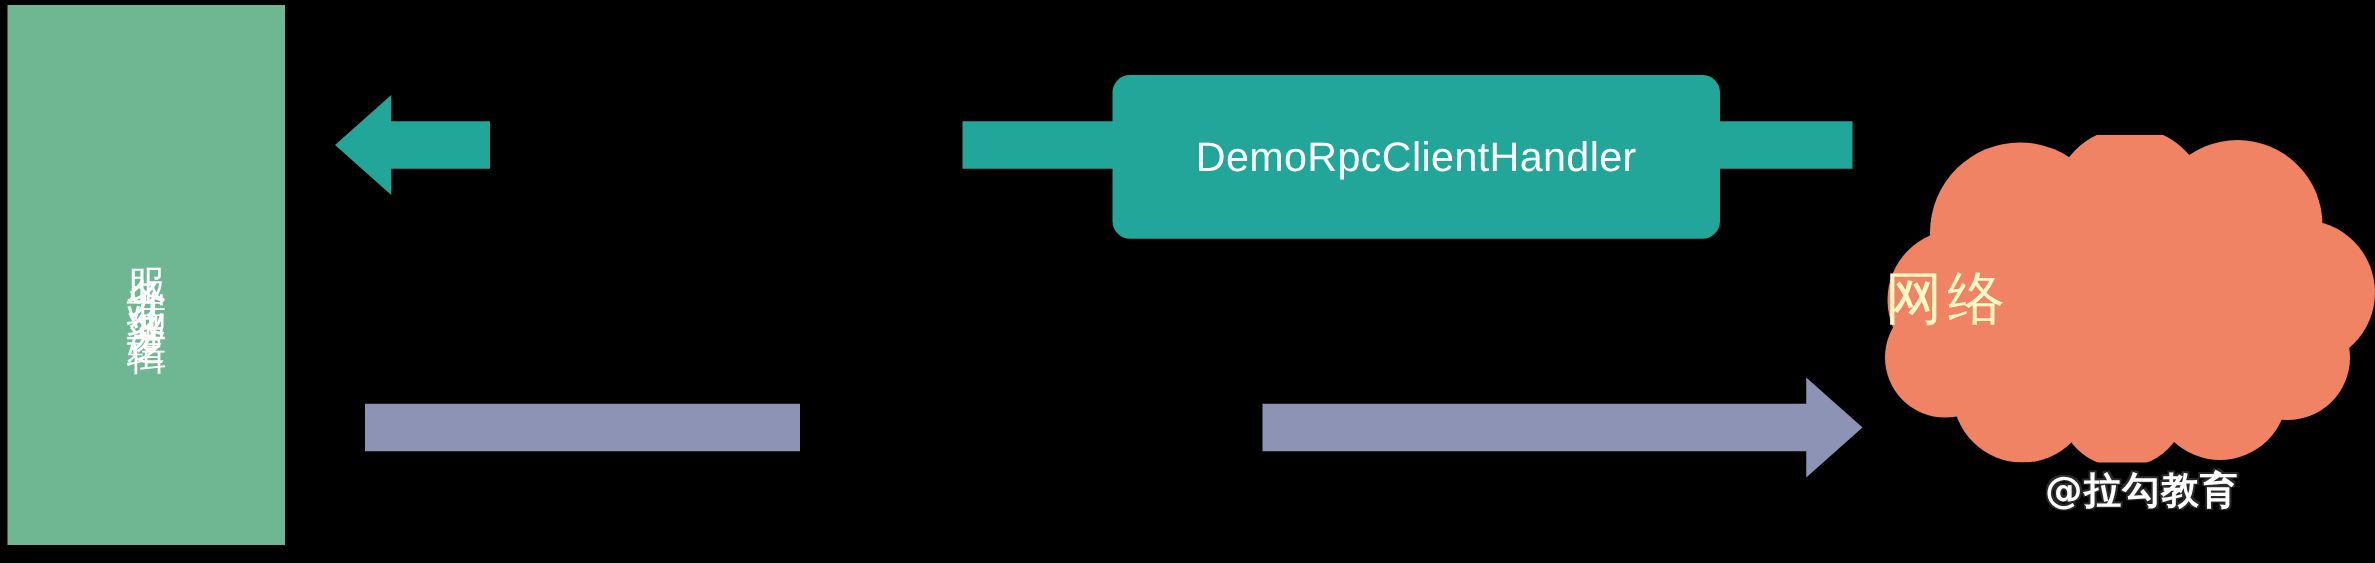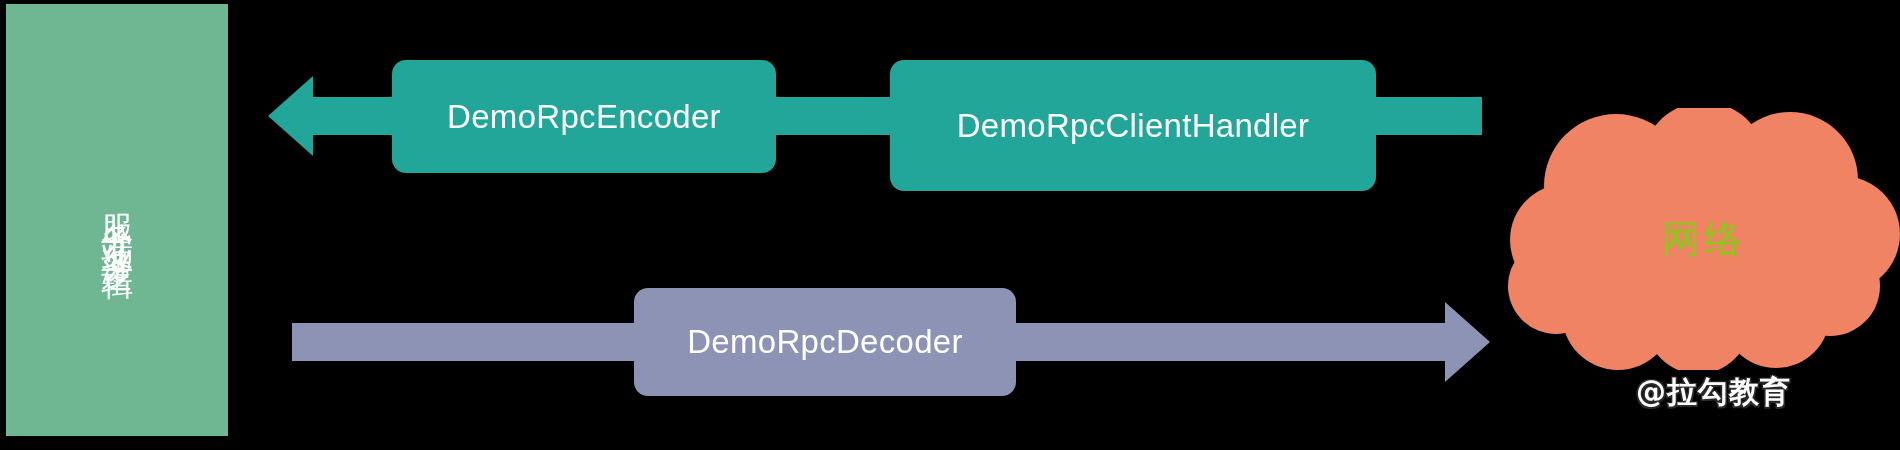--- a/index.html
+++ b/index.html
@@ -94,23 +94,23 @@
   }
   .cloud-wrap svg { display: block; width: 100%; height: 100%; }
   .cloud-label {
     position: absolute;
     left: 0;
     top: 0;
     width: 392px;
     height: 262px;
     display: flex;
     align-items: center;
-    justify-content: center;
-    color: #84cc16;
-    font-size: 38px;
+    justify-content: flex-start;
+    color: #fef9c3;
+    font-size: 46px;
     letter-spacing: 4px;
     font-family: "DejaVu Sans", "Liberation Sans", sans-serif;
     pointer-events: none;
   }
 
   
   .watermark {
     position: absolute;
     left: 1636px;
     top: 372px;
@@ -133,37 +133,31 @@
 <div id="canvas">
 
   <div class="server-panel">
     <span class="server-panel-label">服务端业务逻辑</span>
   </div>
 
   <div class="arrowhead left-teal" style="left:268px; top:76px;"></div>
 
   <div class="shaft teal" style="left:310px; top:97px; width:82px;"></div>
 
-  <div class="pipe-box teal" style="left:392px; top:60px; width:384px; height:113px;">
-    <span>DemoRpcEncoder</span>
-  </div>
 
   <div class="shaft teal" style="left:770px; top:97px; width:126px;"></div>
 
   <div class="pipe-box teal" style="left:890px; top:60px; width:486px; height:131px;">
     <span>DemoRpcClientHandler</span>
   </div>
 
   <div class="shaft teal" style="left:1370px; top:97px; width:112px;"></div>
 
   <div class="shaft purple" style="left:292px; top:323px; width:348px;"></div>
 
-  <div class="pipe-box purple" style="left:634px; top:288px; width:382px; height:108px;">
-    <span>DemoRpcDecoder</span>
-  </div>
 
   <div class="shaft purple" style="left:1010px; top:323px; width:437px;"></div>
 
   <div class="arrowhead right-purple" style="left:1445px; top:302px;"></div>
 
   <div class="cloud-wrap">
     <svg viewBox="0 0 392 262" xmlns="http://www.w3.org/2000/svg" aria-hidden="true">
       <g fill="#F08363">
         <circle cx="108" cy="78" r="72"></circle>
         <circle cx="196" cy="56" r="62"></circle>

